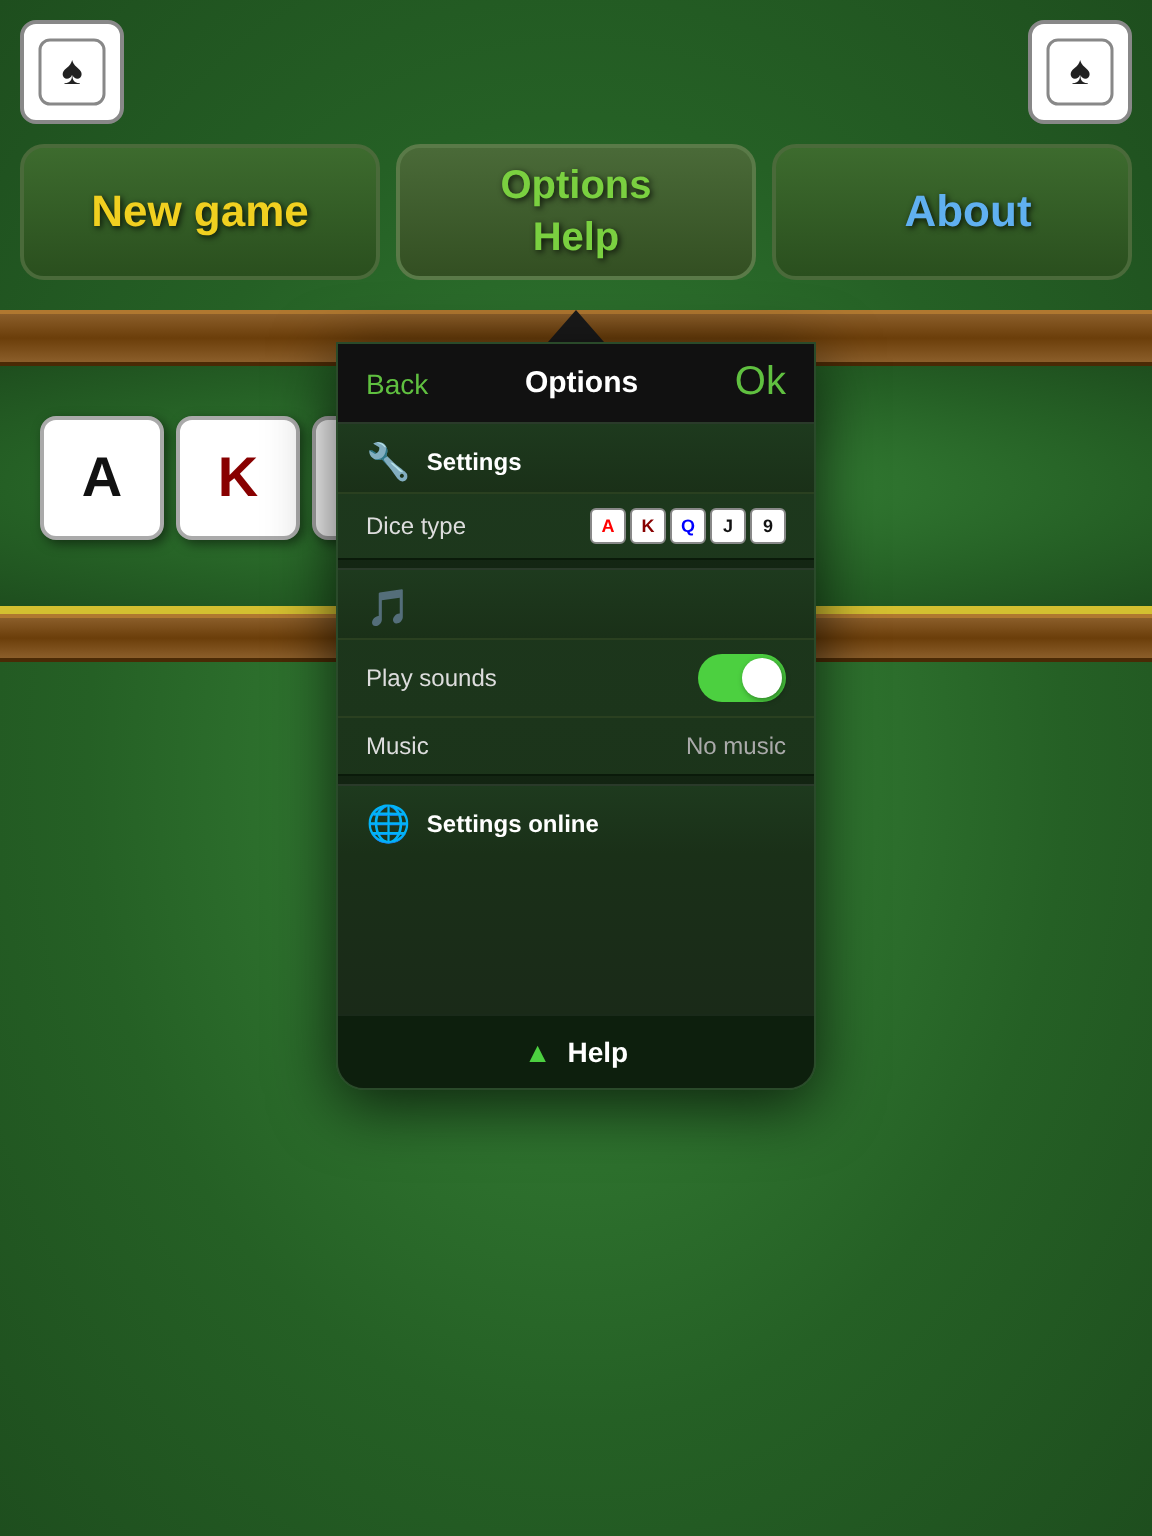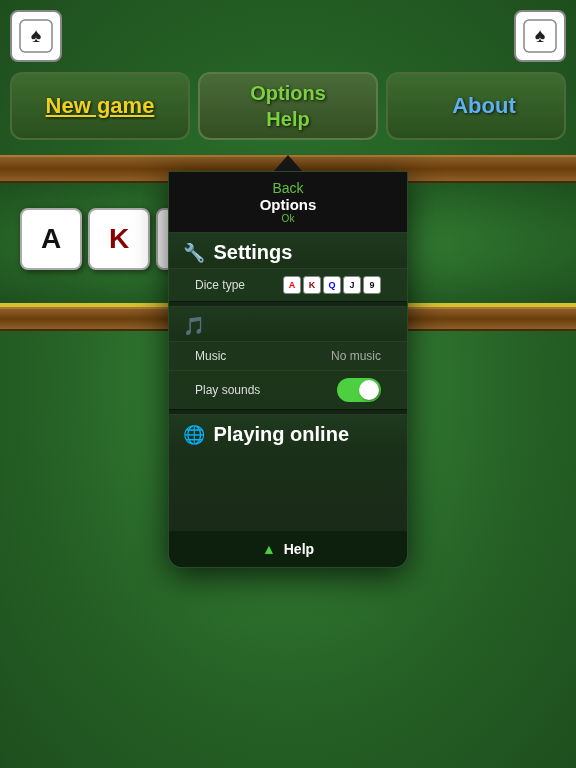--- a/index.html
+++ b/index.html
@@ -82,21 +82,20 @@
     .nav-btn.center-btn {
       background: linear-gradient(to bottom, #4a6a38, #334f22);
       border-color: #5a7a48;
     }
 
     .nav-btn-text-new {
       font-size: 22px;
       font-weight: bold;
       color: #f0d020;
       text-shadow: 1px 1px 3px rgba(0,0,0,0.8);
-      text-decoration: underline;
     }
 
     .nav-btn-text-center {
       font-size: 20px;
       font-weight: bold;
       color: #7ad040;
       text-shadow: 1px 1px 3px rgba(0,0,0,0.8);
       text-align: center;
       line-height: 1.3;
     }
@@ -195,42 +194,42 @@
       background: linear-gradient(to bottom, #1e3a1e, #1a3018);
       border-radius: 0 0 14px 14px;
       overflow: hidden;
       box-shadow: 0 8px 32px rgba(0,0,0,0.7);
       border: 1px solid #2a4a2a;
     }
 
     
     .modal-header {
       display: flex;
-      flex-direction: column;
+      flex-direction: row;
       align-items: center;
       justify-content: space-between;
       padding: 8px 14px;
       background: #111;
       border-bottom: 1px solid #2a3a2a;
     }
 
     .modal-back {
       font-size: 14px;
       color: #60c040;
       cursor: pointer;
     }
 
     .modal-title {
       font-size: 15px;
       font-weight: bold;
       color: white;
     }
 
     .modal-ok {
-      font-size: 10px;
+      font-size: 20px;
       color: #60c040;
       cursor: pointer;
     }
 
     
     .modal-content {
       padding: 0;
     }
 
     
@@ -241,31 +240,31 @@
       gap: 8px;
       padding: 8px 14px 4px;
       background: linear-gradient(to bottom, #1e3a1e, #1a3018);
     }
 
     .section-icon {
       font-size: 18px;
     }
 
     .section-title {
-      font-size: 20px;
+      font-size: 12px;
       font-weight: bold;
       color: white;
     }
 
     .setting-row {
       display: flex;
       flex-direction: row;
       align-items: center;
       justify-content: space-between;
-      padding: 7px 26px;
+      padding: 7px 14px;
       border-top: 1px solid #2a4020;
     }
 
     .setting-label {
       font-size: 12px;
       color: #ddd;
     }
 
     .setting-value {
       font-size: 12px;
@@ -431,36 +430,36 @@
       </div>
 
 
       <div class="section-divider"></div>
 
       <div class="section-header">
         <span class="section-icon">🎵</span>
       </div>
 
       <div class="setting-row">
-        <span class="setting-label">Music</span>
-        <span class="setting-value">No music</span>
-      </div>
-
-      <div class="setting-row">
         <span class="setting-label">Play sounds</span>
         <div class="toggle on">
           <div class="toggle-knob"></div>
         </div>
       </div>
 
+      <div class="setting-row">
+        <span class="setting-label">Music</span>
+        <span class="setting-value">No music</span>
+      </div>
+
       <div class="section-divider"></div>
 
       <div class="section-header">
         <span class="section-icon">🌐</span>
-        <span class="section-title">Playing online</span>
+        <span class="section-title">Settings online</span>
       </div>
 
 
       <div style="height: 80px; background: linear-gradient(to bottom, #1a3018, #1a2a18);"></div>
 
     </div>
 
     <div class="modal-footer">
       <span class="modal-footer-arrow">▲</span>
       <span class="modal-footer-label">Help</span>

